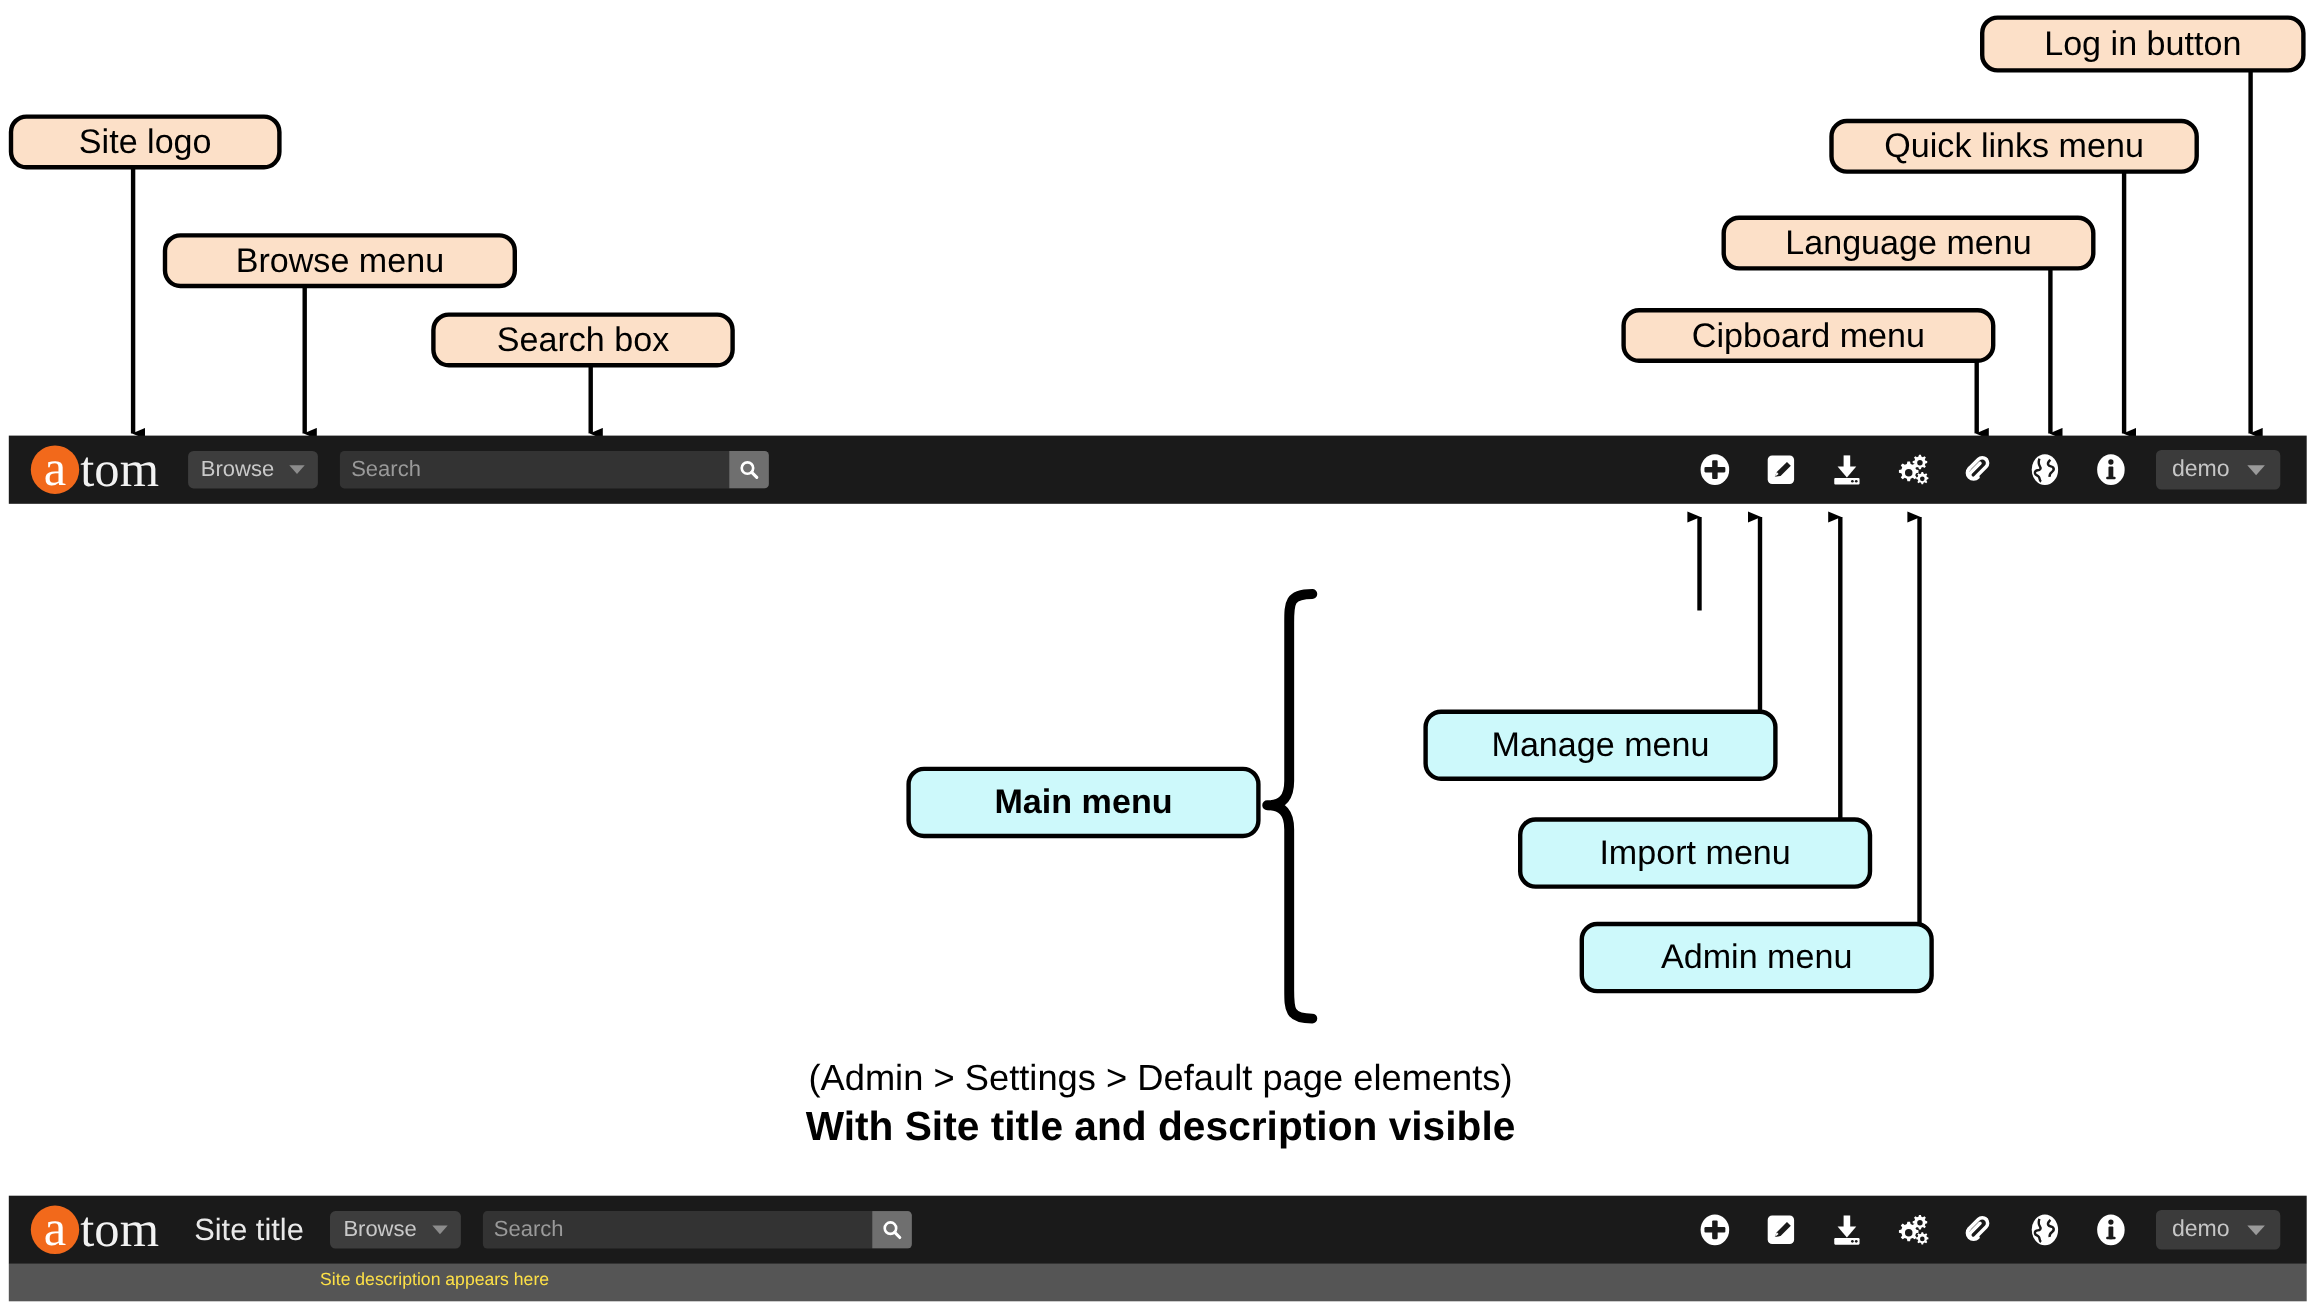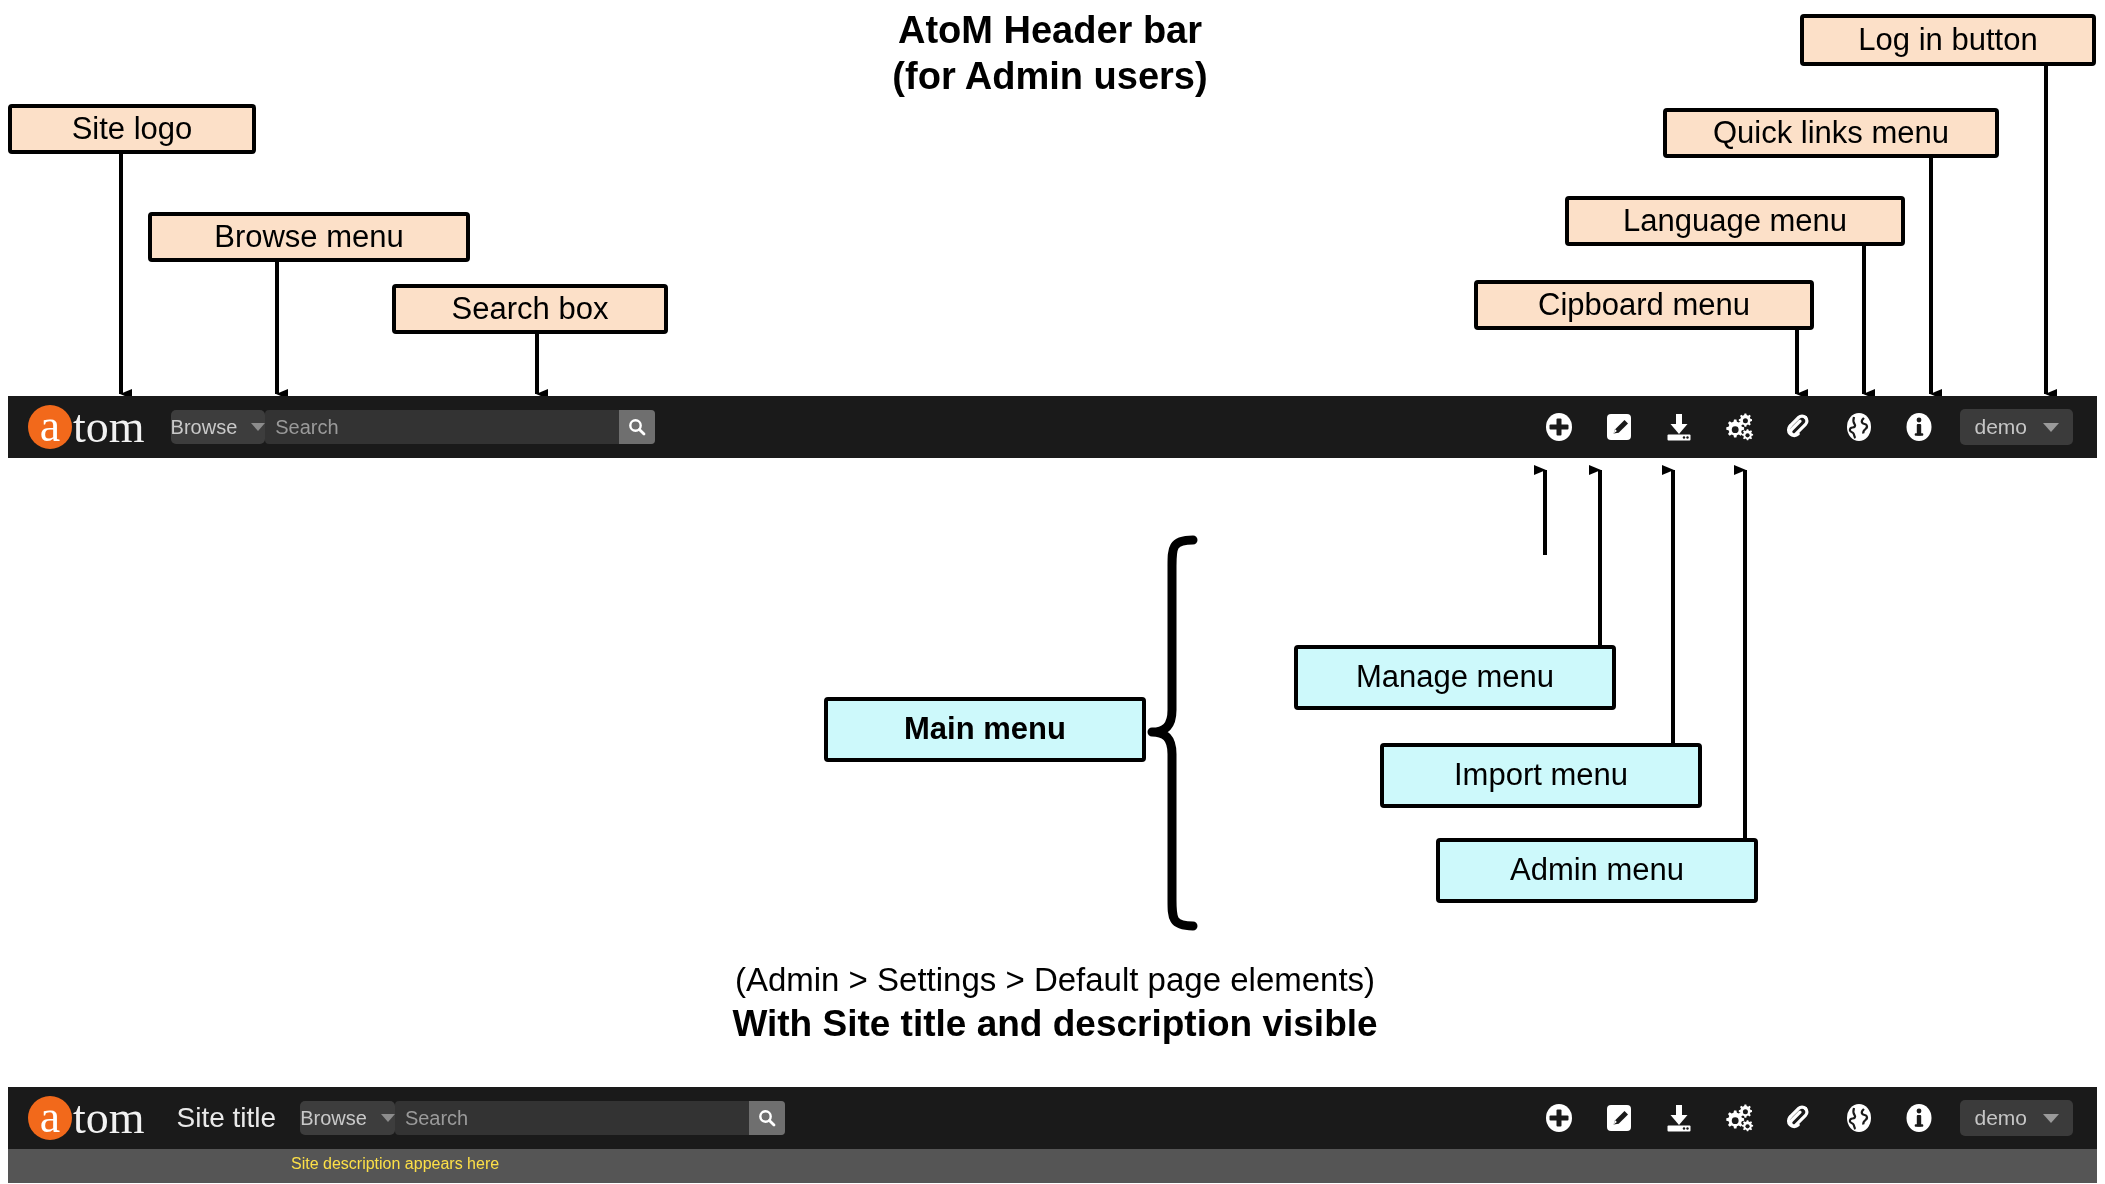--- a/index.html
+++ b/index.html
@@ -47,21 +47,21 @@
     font-weight: normal;
     line-height: 1.35;
     margin-top: 6px;
   }
 
   
   .callout {
     position: absolute;
     box-sizing: border-box;
     border: 4px solid #000000;
-    border-radius: 4px;
+    border-radius: 16px;
     display: flex;
     align-items: center;
     justify-content: center;
     text-align: center;
     font-size: 31px;
     color: #000;
     padding: 0 14px;
     line-height: 1.1;
   }
   .callout.peach { background: #fce0c8; }
@@ -152,24 +152,24 @@
     margin-right: 24px;
     white-space: nowrap;
   }
 
   .browse-btn {
     background: #3d3d3d;
     border-radius: 5px;
     height: 34px;
     display: flex;
     align-items: center;
-    padding: 0 0;
+    padding: 0 12px;
     color: #c9c9c9;
     font-size: 20px;
-    margin-right: 0;
+    margin-right: 20px;
     white-space: nowrap;
   }
   .browse-btn .caret {
     margin-left: 14px;
     width: 0; height: 0;
     border-left: 7px solid transparent;
     border-right: 7px solid transparent;
     border-top: 8px solid #8c8c8c;
   }
 
@@ -233,21 +233,20 @@
     border-left: 8px solid transparent;
     border-right: 8px solid transparent;
     border-top: 9px solid #9a9a9a;
   }
 </style>
 </head>
 <body>
 
 <div id="page">
 
-  <div id="title-main" class="big-title"><span>AtoM Header bar</span><br><span>(for Admin users)</span></div>
 
   <div id="subtitle-block">
     <div id="subtitle-sub">(Admin &gt; Settings &gt; Default page elements)</div>
     <div id="subtitle-main">With Site title and description visible</div>
   </div>
 
   <svg id="connectors" viewBox="0 0 2105 1184">
     <defs>
       <marker id="arrowDown" markerWidth="14" markerHeight="14" refX="5" refY="11" orient="auto" markerUnits="userSpaceOnUse">
         <path d="M0,0 L10,0 L5,12 Z" fill="#000"></path>

